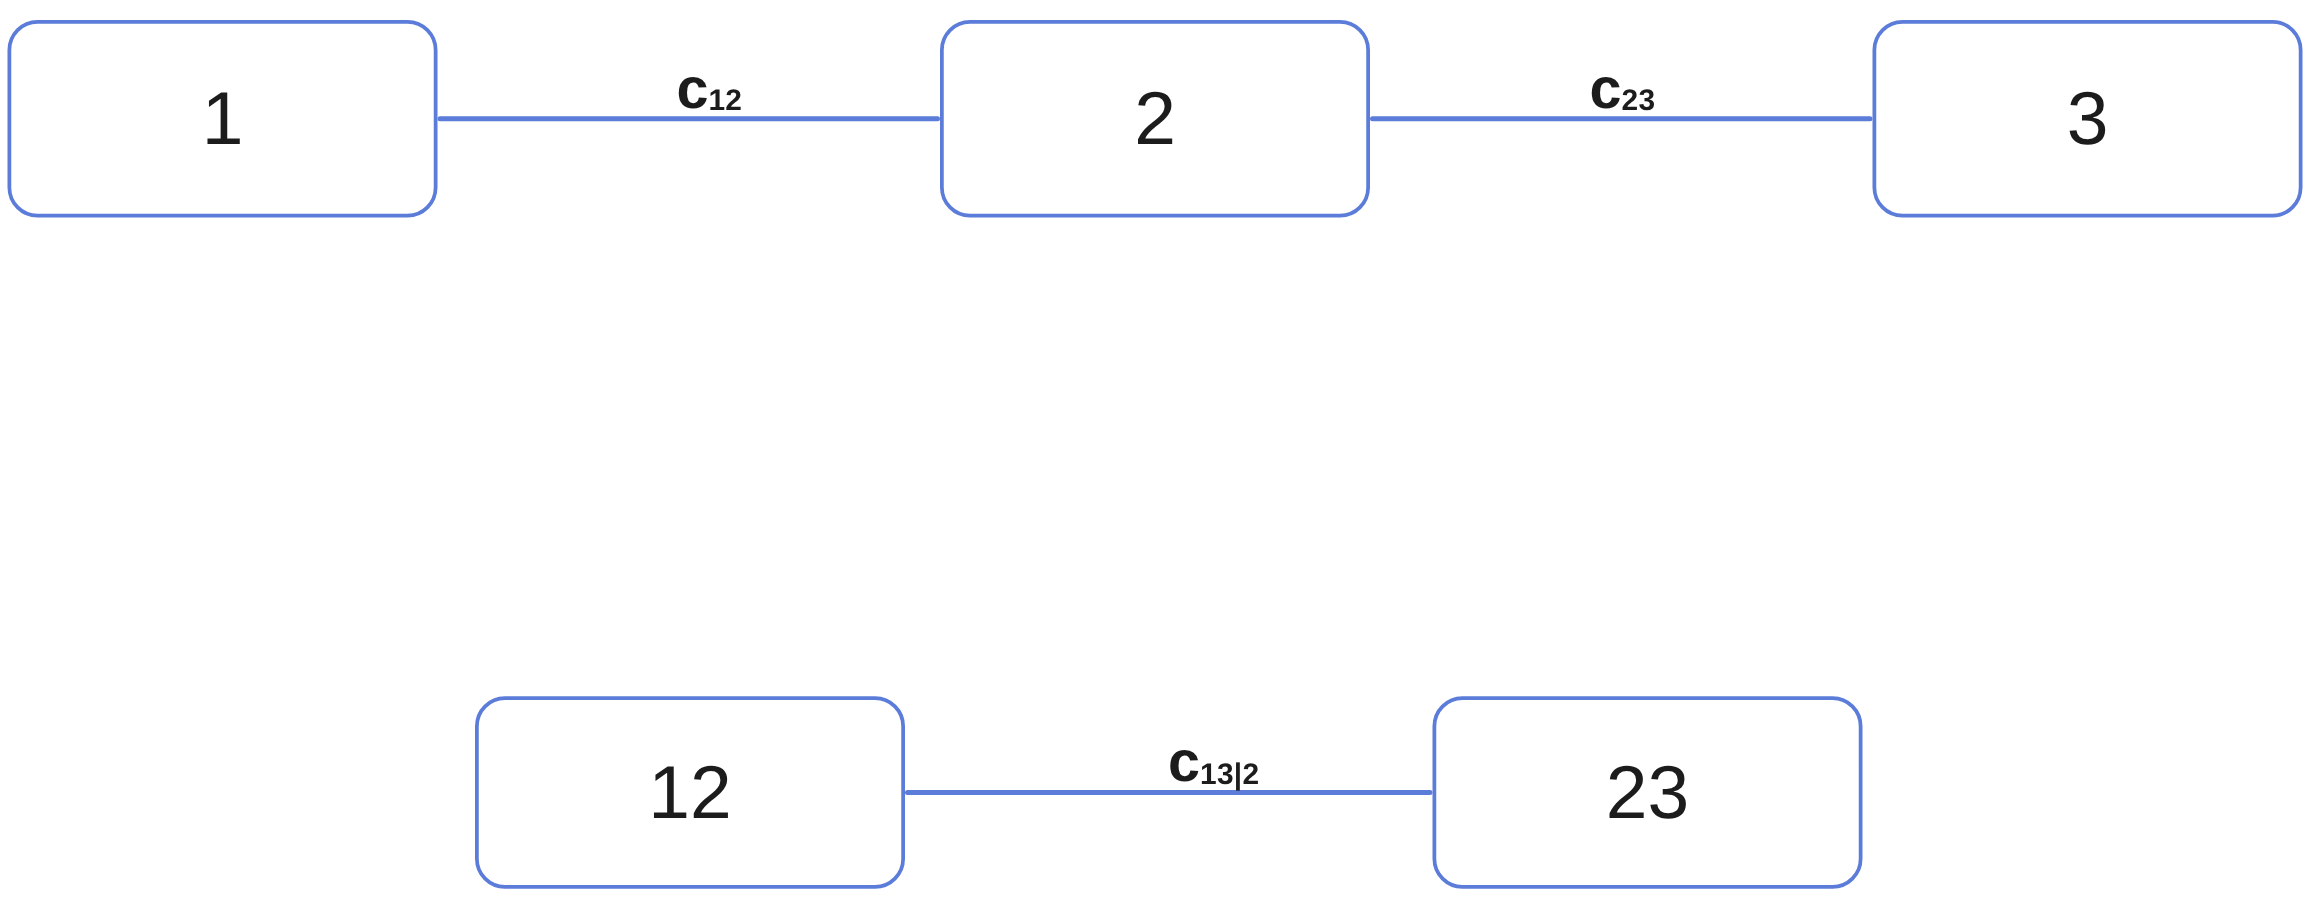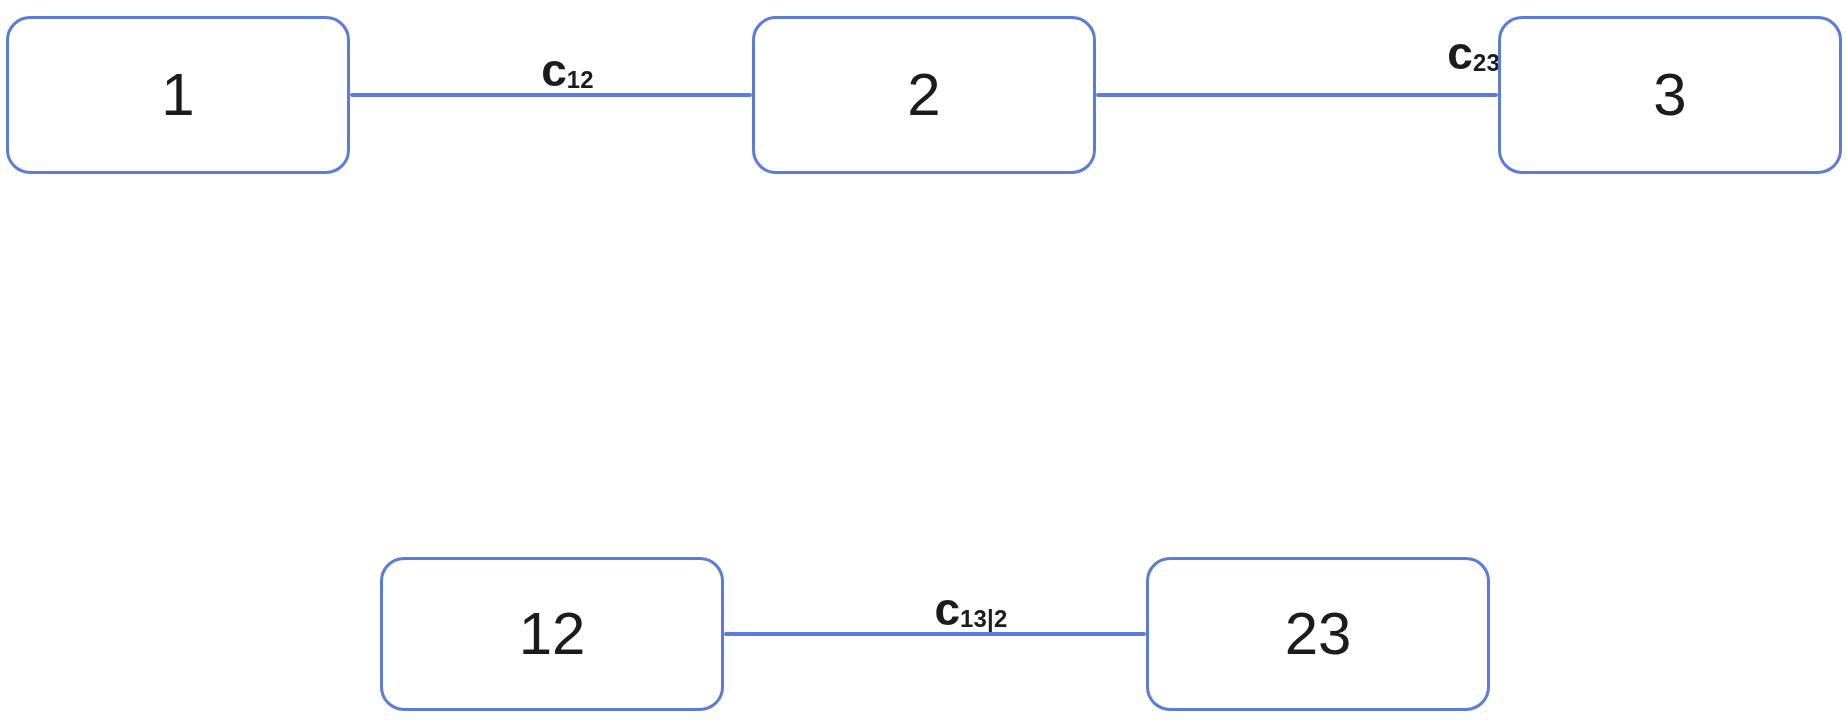--- a/index.html
+++ b/index.html
@@ -70,21 +70,21 @@
   <div class="edge-line" style="left:350px; top:93px; width:402px;"></div>
   <div class="edge-label" style="left:350px; top:47px; width:402px;padding-left:33px;">
     <span>c</span><sub>12</sub>
   </div>
 
   <div class="node" style="left:752px; top:16px; width:344px; height:158px;">
     <span class="node-label">2</span>
   </div>
 
   <div class="edge-line" style="left:1096px; top:93px; width:402px;"></div>
-  <div class="edge-label" style="left:1096px; top:30px; width:404px;text-align:right;">
+  <div class="edge-label" style="left:1096px; top:47px; width:404px;">
     <span>c</span><sub>23</sub>
   </div>
 
   <div class="node" style="left:1498px; top:16px; width:344px; height:158px;">
     <span class="node-label">3</span>
   </div>
 
   <div class="node" style="left:380px; top:557px; width:344px; height:154px;">
     <span class="node-label">12</span>
   </div>

